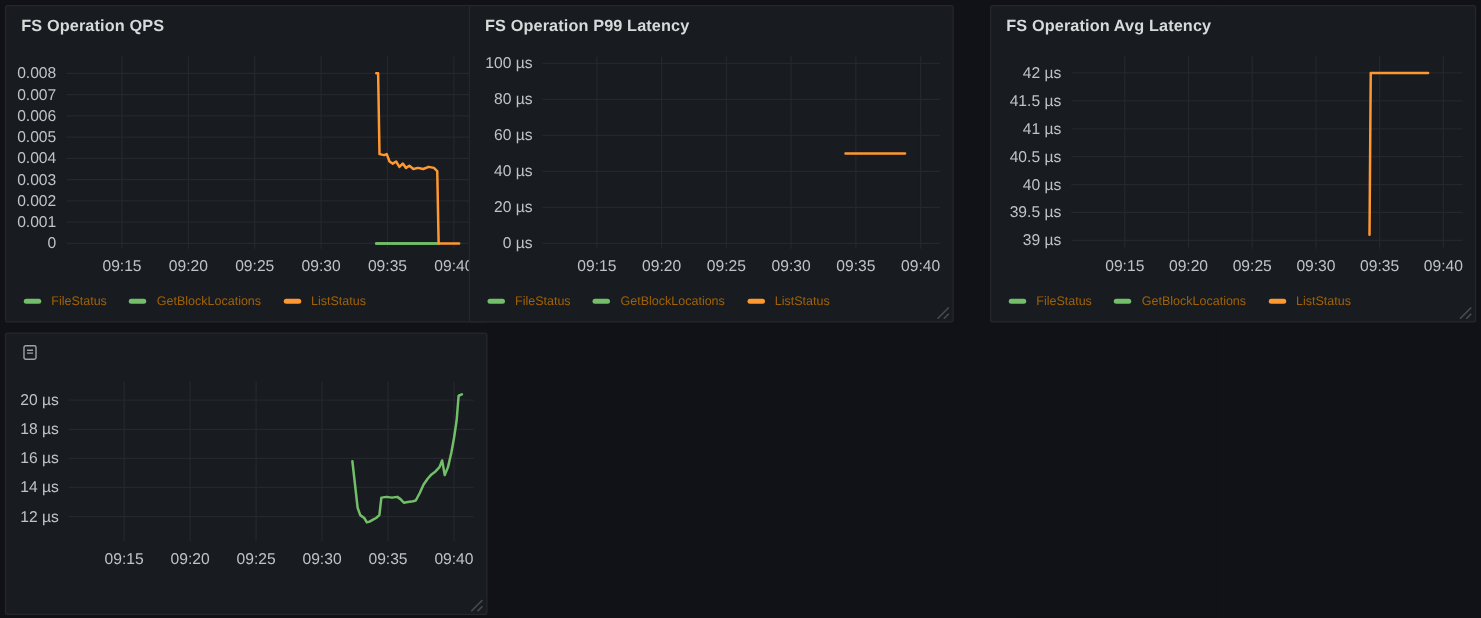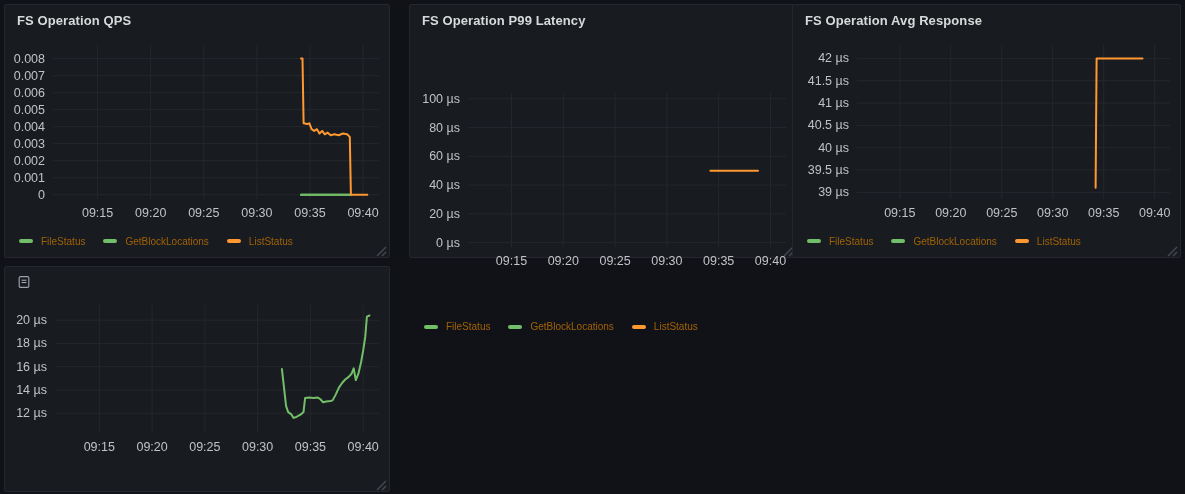--- a/index.html
+++ b/index.html
@@ -2,21 +2,21 @@
 <html><head>
 <meta charset="utf-8">
 <style>
   * { margin:0; padding:0; box-sizing:border-box; }
   html,body { width:1185px; height:494px; background:#111217; overflow:hidden;
               font-family:"Liberation Sans", sans-serif; }
   .dashboard { position:relative; width:973px; height:494px; background:#111217; }
   .panel { position:absolute; background:#181b1f; border:1px solid #25272e; border-radius:2px;
            display:flex; flex-direction:column; }
   .p1 { left:4px;   top:4px;   width:386px; height:254px; }
-  .p2 { left:409px; top:4px;   width:388px; height:254px;gap:48px; }
+  .p2 { left:375px; top:4px;   width:388px; height:254px; }
   .p3 { left:792px; top:4px;   width:389px; height:254px; }
   .p4 { left:4px;   top:266px; width:386px; height:226px; }
   .panel-header { height:30px; display:flex; align-items:center; gap:9px;
                   padding:0 12px; cursor:pointer; flex:none; }
   .panel-title { font-size:13px; font-weight:600; color:#d8d9da; letter-spacing:.1px; }
   .desc-icon { display:inline-flex; align-items:center; color:#9fa2a8; }
   .chart { width:100%; flex:none; position:relative; }
   .row1 .chart { height:190px; }
   .row2 .chart { height:162px; }
   .chart svg text { font-family:"Liberation Sans", sans-serif; font-size:12.5px; fill:#c0c2c7; }
@@ -139,21 +139,21 @@
     </div>
     <span class="resize">
       <svg width="12" height="12">
           <path d="M11 2 L2 11 M11 7 L7 11" stroke="#5c5e66" stroke-width="1.4" fill="none"></path>
         </svg>
     </span>
   </section>
 
   <section class="panel p3 row1">
     <header class="panel-header">
-      <h2 class="panel-title">FS Operation Avg Response</h2>
+      <h2 class="panel-title">FS Operation Avg Latency</h2>
     </header>
     <div class="chart"><svg width="387" height="190">
           <line x1="106.82084690553745" x2="106.82084690553745" y1="10" y2="164" stroke="#25272d" stroke-width="1"></line>
           <line x1="157.79804560260584" x2="157.79804560260584" y1="10" y2="164" stroke="#25272d" stroke-width="1"></line>
           <line x1="208.77524429967426" x2="208.77524429967426" y1="10" y2="164" stroke="#25272d" stroke-width="1"></line>
           <line x1="259.7524429967426" x2="259.7524429967426" y1="10" y2="164" stroke="#25272d" stroke-width="1"></line>
           <line x1="310.7296416938111" x2="310.7296416938111" y1="10" y2="164" stroke="#25272d" stroke-width="1"></line>
           <line x1="361.70684039087945" x2="361.70684039087945" y1="10" y2="164" stroke="#25272d" stroke-width="1"></line>
           <line x1="64" x2="377" y1="157.30434782608702" y2="157.30434782608702" stroke="#25272d" stroke-width="1"></line>
           <line x1="64" x2="377" y1="134.98550724637684" y2="134.98550724637684" stroke="#25272d" stroke-width="1"></line>

